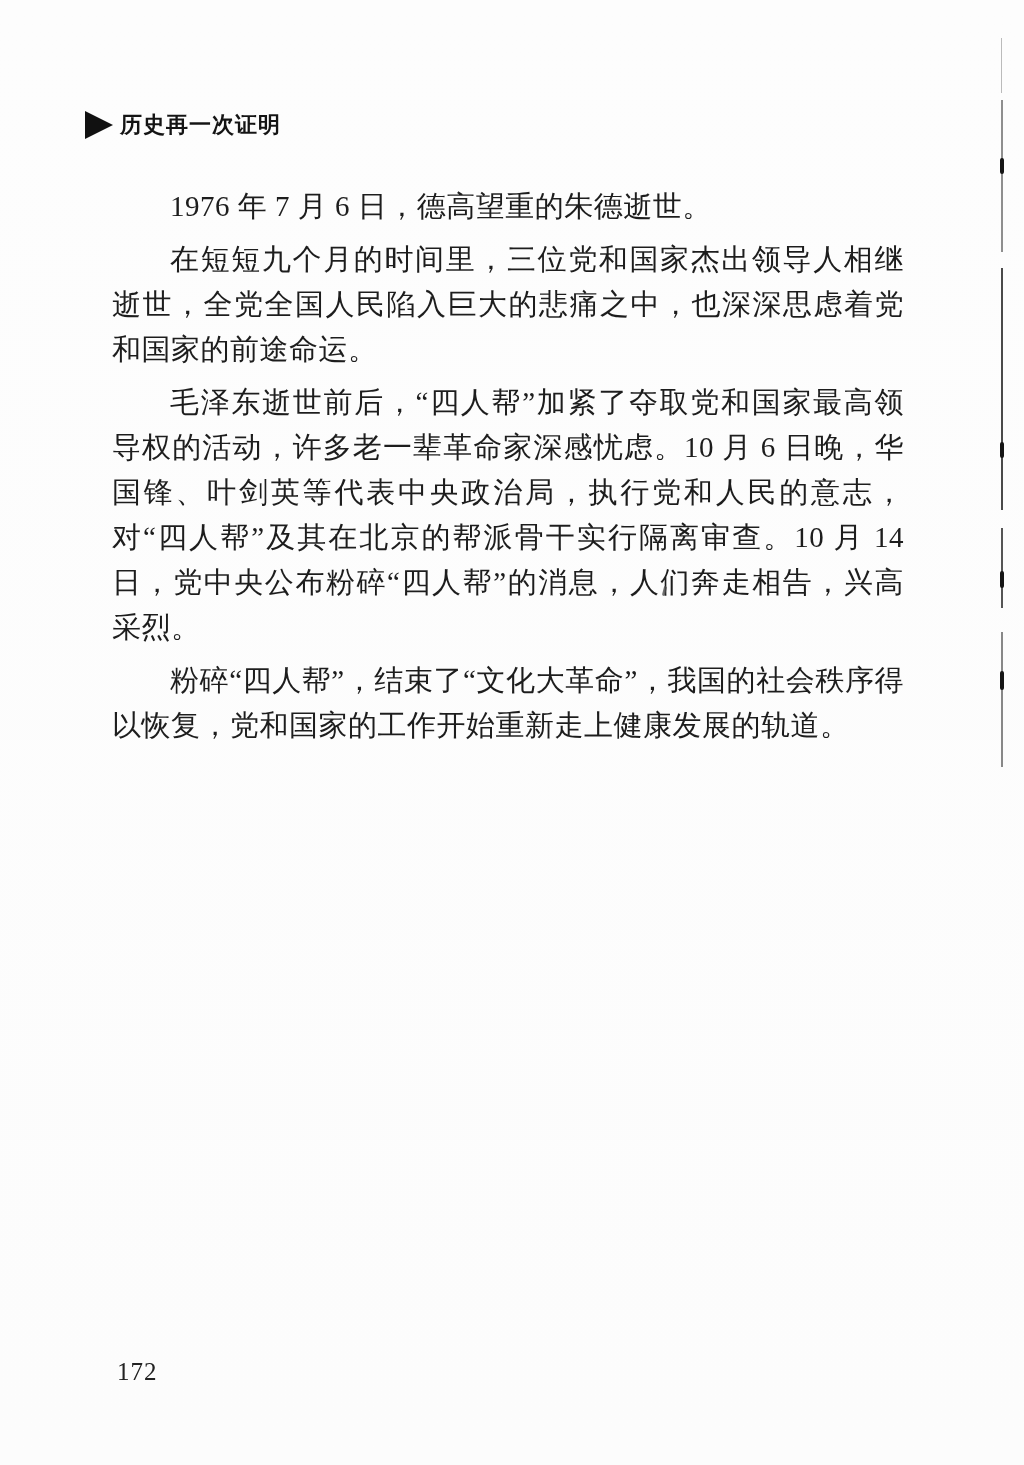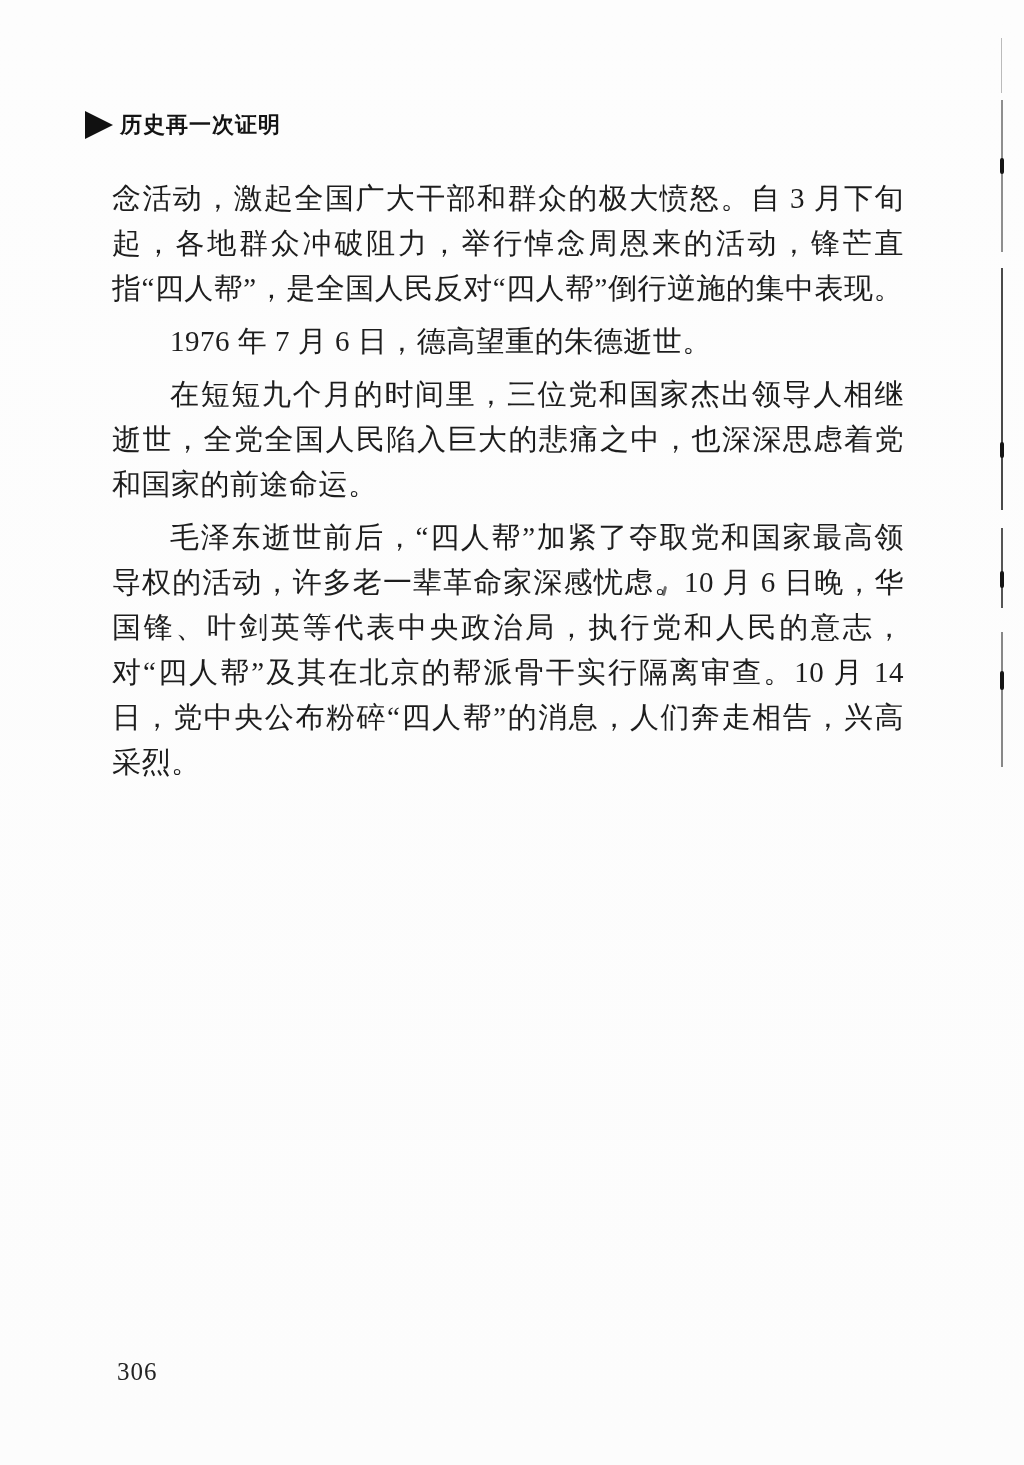--- a/index.html
+++ b/index.html
@@ -111,27 +111,27 @@
 <body>
 
 <div class="page">
 
   <header class="page-header">
     <span class="tri-icon"></span>
     <span class="header-title">历史再一次证明</span>
   </header>
 
   <main class="body-text">
-      <p class="para">念活动，激起全国广大干部和群众的极大愤怒。自 3 月下旬起，各地群众冲破阻力，举行悼念周恩来的活动，锋芒直指“四人帮”，是全国人民反对“四人帮”倒行逆施的集中表现。</p>
       <p class="para indent">1976 年 7 月 6 日，德高望重的朱德逝世。</p>
       <p class="para indent">在短短九个月的时间里，三位党和国家杰出领导人相继逝世，全党全国人民陷入巨大的悲痛之中，也深深思虑着党和国家的前途命运。</p>
       <p class="para indent">毛泽东逝世前后，“四人帮”加紧了夺取党和国家最高领导权的活动，许多老一辈革命家深感忧虑。10 月 6 日晚，华国锋、叶剑英等代表中央政治局，执行党和人民的意志，对“四人帮”及其在北京的帮派骨干实行隔离审查。10 月 14 日，党中央公布粉碎“四人帮”的消息，人们奔走相告，兴高采烈。</p>
+      <p class="para indent">粉碎“四人帮”，结束了“文化大革命”，我国的社会秩序得以恢复，党和国家的工作开始重新走上健康发展的轨道。</p>
     </main>
 
-  <div class="page-number">306</div>
+  <div class="page-number">172</div>
 
   <div class="scan-line f1"></div>
   <div class="scan-line f2"></div>
   <div class="scan-line f3"></div>
   <div class="scan-line f4"></div>
   <div class="scan-line f5"></div>
   <div class="scan-blob b1"></div>
   <div class="scan-blob b2"></div>
   <div class="scan-blob b3"></div>
   <div class="scan-blob b4"></div>

